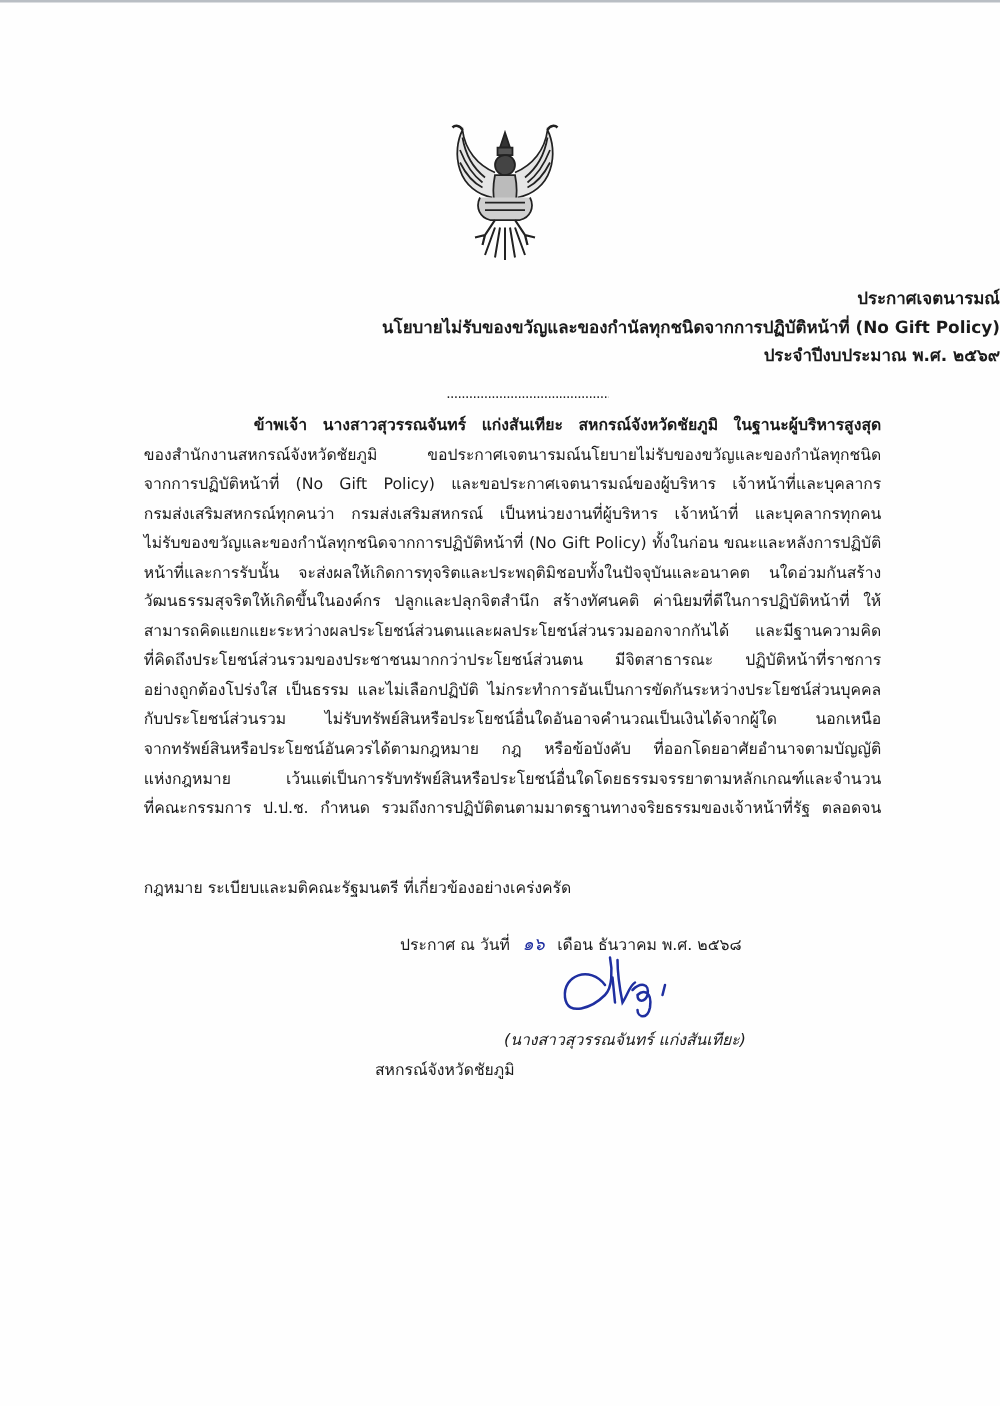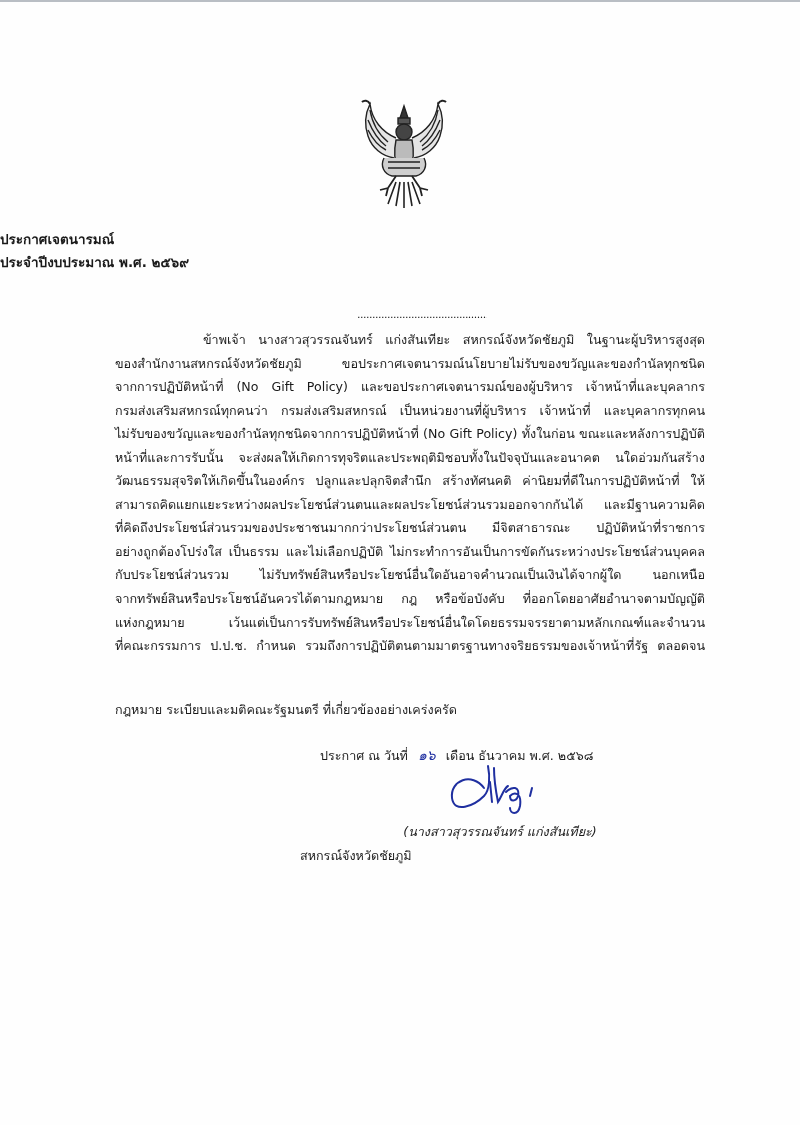--- a/index.html
+++ b/index.html
@@ -7,35 +7,35 @@
       width: 800px; height: 1125px; background: #fefefe;
       position: relative; overflow: hidden;
       font-family: "DejaVu Sans", "Liberation Sans", sans-serif;
       color: #1a1a1a;
     }
     .scan-edge { position: absolute; left: 0; top: 0; width: 800px; height: 2px; background: #b9bec4; }
     .garuda {
       position: absolute; left: 358px; top: 98px; width: 92px; height: 112px;
     }
     .title-block {
-      position: absolute; left: 0; top: 228px; width: 800px; text-align: left;
+      position: absolute; left: 0; top: 228px; width: 800px; text-align: right;
       font-size: 13.5px; font-weight: bold; line-height: 23px;
     }
     .title-block div { white-space: nowrap; }
     .separator {
       position: absolute; left: 357px; top: 309px; width: 130px; text-align: center;
       font-size: 11px; letter-spacing: -0.5px; line-height: 12px; color: #222;
       overflow: hidden; white-space: nowrap;
     }
     .body-text {
       position: absolute; left: 115px; top: 328px; width: 590px;
       font-size: 12.6px; line-height: 23.55px;
     }
     .line { white-space: nowrap; text-align: justify; text-align-last: justify; height: 23.55px; overflow: visible; }
-    .line.first { padding-left: 88px; }
+    .line.first { padding-left: 88px; font-weight: bold; }
     .line.last { text-align-last: left; margin-top: 40px; }
     .date-line {
       position: absolute; left: 320px; top: 707px; font-size: 12.6px; white-space: nowrap; margin-top: 37px;
     }
     .date-line .hand { color: #1f2fa0; font-style: italic; font-size: 14px; padding: 0 6px; }
     .signature { position: absolute; left: 444px; top: 762px; width: 110px; height: 60px; }
     .signer-name {
       position: absolute; left: 0; width: 1000px; margin-left: -40px; text-align: center;
       top: 822px; font-size: 12.6px; white-space: nowrap; font-style: italic;
     }
@@ -78,20 +78,21 @@
 
     <path d="M38 78 L30 90 L22 92 M30 90 L28 98" stroke-width="1.8"></path>
     <path d="M54 78 L62 90 L70 92 M62 90 L64 98" stroke-width="1.8"></path>
 
     <path d="M38 84 L30 106 M42 84 L38 108 M46 84 L46 110 M50 84 L54 108 M54 84 L62 106" stroke-width="1.6"></path>
   </g>
 </svg>
 
 <div class="title-block">
   <div>ประกาศเจตนารมณ์</div>
+  <div>นโยบายไม่รับของขวัญและของกำนัลทุกชนิดจากการปฏิบัติหน้าที่ (No Gift Policy)</div>
   <div>ประจำปีงบประมาณ พ.ศ. ๒๕๖๙</div>
 </div>
 
 <div class="separator">.................................................</div>
 
 <div class="body-text">
   <div class="line first">ข้าพเจ้า นางสาวสุวรรณจันทร์  แก่งสันเทียะ สหกรณ์จังหวัดชัยภูมิ ในฐานะผู้บริหารสูงสุด</div>
   <div class="line">ของสำนักงานสหกรณ์จังหวัดชัยภูมิ ขอประกาศเจตนารมณ์นโยบายไม่รับของขวัญและของกำนัลทุกชนิด</div>
   <div class="line">จากการปฏิบัติหน้าที่ (No Gift Policy) และขอประกาศเจตนารมณ์ของผู้บริหาร เจ้าหน้าที่และบุคลากร</div>
   <div class="line">กรมส่งเสริมสหกรณ์ทุกคนว่า กรมส่งเสริมสหกรณ์ เป็นหน่วยงานที่ผู้บริหาร เจ้าหน้าที่ และบุคลากรทุกคน</div>

